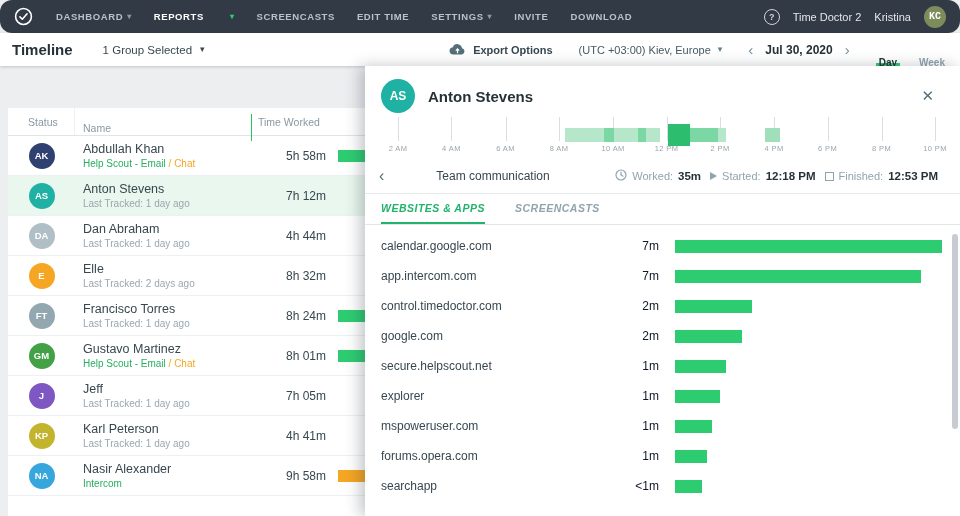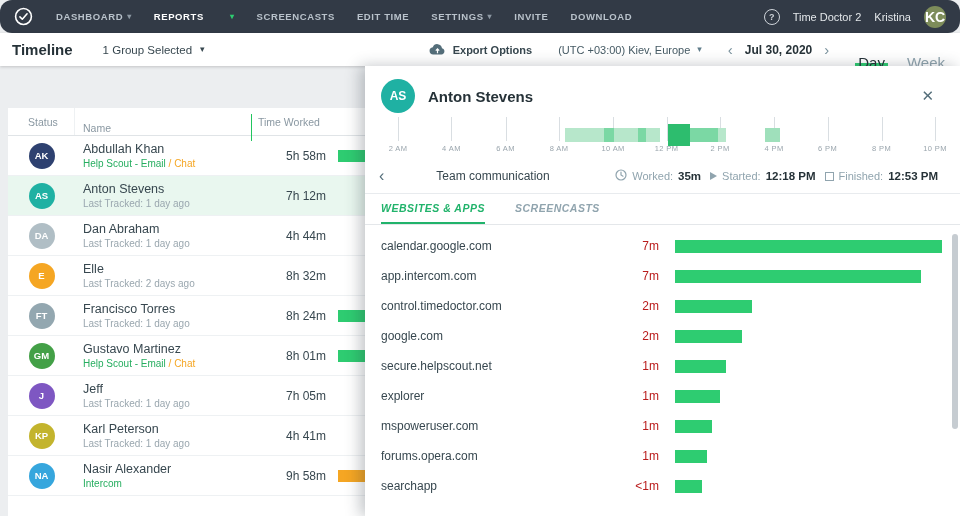--- a/index.html
+++ b/index.html
@@ -12,37 +12,37 @@
   .nav-item { display:flex; align-items:center; gap:4px; padding:0 11px; height:33px;
               font-size:9.5px; font-weight:bold; letter-spacing:.6px; color:#b9c2cb; cursor:pointer; }
   .nav-item.active { color:#fff;gap:26px; }
   .caret { font-size:8px; color:#8d98a3; line-height:1; }
   .nav-item.active .caret { color:#2ecc71; }
   .nav-right { margin-left:auto; display:flex; align-items:center; gap:13px; }
   .help-icon { width:16px; height:16px; border:1.5px solid #cfd4da; border-radius:50%;
                display:flex; align-items:center; justify-content:center; font-size:9px; color:#cfd4da; font-weight:bold; }
   .workspace, .user-name { font-size:11px; color:#e3e7ea; }
   .user-avatar { width:22px; height:22px; border-radius:50%; background:#7d8c5a; color:#fff;
-                 font-size:14px; font-weight:bold; display:flex; align-items:center; justify-content:center; }
+                 font-size:10px; font-weight:bold; display:flex; align-items:center; justify-content:center;font-family:Liberation Mono, monospace; }
 
   
   .toolbar { height:33px; background:#fff; display:flex; align-items:center; padding:0 12px;
              box-shadow:0 1px 3px rgba(0,0,0,.18); position:relative; z-index:6; }
   .page-title { font-size:15px; font-weight:bold; color:#263238; }
   .group-selector { margin-left:30px; display:flex; align-items:center; gap:8px; font-size:11.5px; color:#37474f; cursor:pointer; }
   .group-selector .caret { color:#37474f; font-size:9px; }
   .toolbar-right { margin-left:auto; display:flex; align-items:center; gap:26px; }
   .export { display:flex; align-items:center; gap:7px; font-size:11px; font-weight:bold; color:#37474f; cursor:pointer; }
   .tz { display:flex; align-items:center; gap:7px; font-size:11px; color:#455a64; cursor:pointer; }
   .tz .caret { color:#607d8b; font-size:9px; }
   .datenav { display:flex; align-items:center; gap:12px; }
   .chev { color:#78909c; font-size:15px; line-height:1; cursor:pointer; }
   .date { font-size:12px; font-weight:bold; color:#263238; }
   .views { display:flex; gap:16px; height:33px; }
-  .view { display:flex; align-items:center; font-size:15px; font-weight:normal; color:#90a4ae;
+  .view { display:flex; align-items:center; font-size:10px; font-weight:bold; color:#90a4ae;
           border-bottom:3px solid transparent; padding:0 3px; cursor:pointer;margin-top:28px; }
   .view.active { color:#263238; border-color:#2ecc71; }
 
   
   .main { position:absolute; top:66px; left:0; right:0; bottom:0; }
 
   
   .table { margin:42px 0 0 8px; width:650px; height:408px; background:#fff; overflow:hidden; }
   .thead { display:flex; height:28px; align-items:center; border-bottom:1px solid #e0e4e7;
            font-size:10.5px; color:#8a98a2; }
@@ -88,21 +88,21 @@
   .i-square { width:9px; height:9px; border:1.5px solid #90a4ae; }
 
   .tabs { display:flex; gap:30px; padding-left:16px; border-bottom:1px solid #e4e7ea; }
   .tab { height:30px; display:flex; align-items:center; font-size:10.5px; font-weight:bold; letter-spacing:.5px;
          color:#90a4ae; border-bottom:2.5px solid transparent; cursor:pointer;font-style:italic; }
   .tab.active { color:#21b36b; border-color:#21b36b; }
 
   .site-list { flex:1; padding-top:6px; overflow:hidden; }
   .site-row { height:30px; display:flex; align-items:center; padding:0 18px 0 16px; }
   .site-name { width:238px; font-size:12px; color:#37474f; }
-  .site-time { width:40px; text-align:right; margin-right:16px; font-size:12px; color:#b91c1c; }
+  .site-time { width:40px; text-align:right; margin-right:16px; font-size:12px; color:#0f172a; }
   .site-barwrap { flex:1; }
   .site-bar { height:13px; width:0; }
 
   .scroll-thumb { position:absolute; right:2px; top:168px; width:6px; height:195px; background:#c6ccd1; border-radius:3px; cursor:pointer; }
 </style>
 </head>
 <body>
 
 <div class="navbar">
   <div class="logo-wrap">

